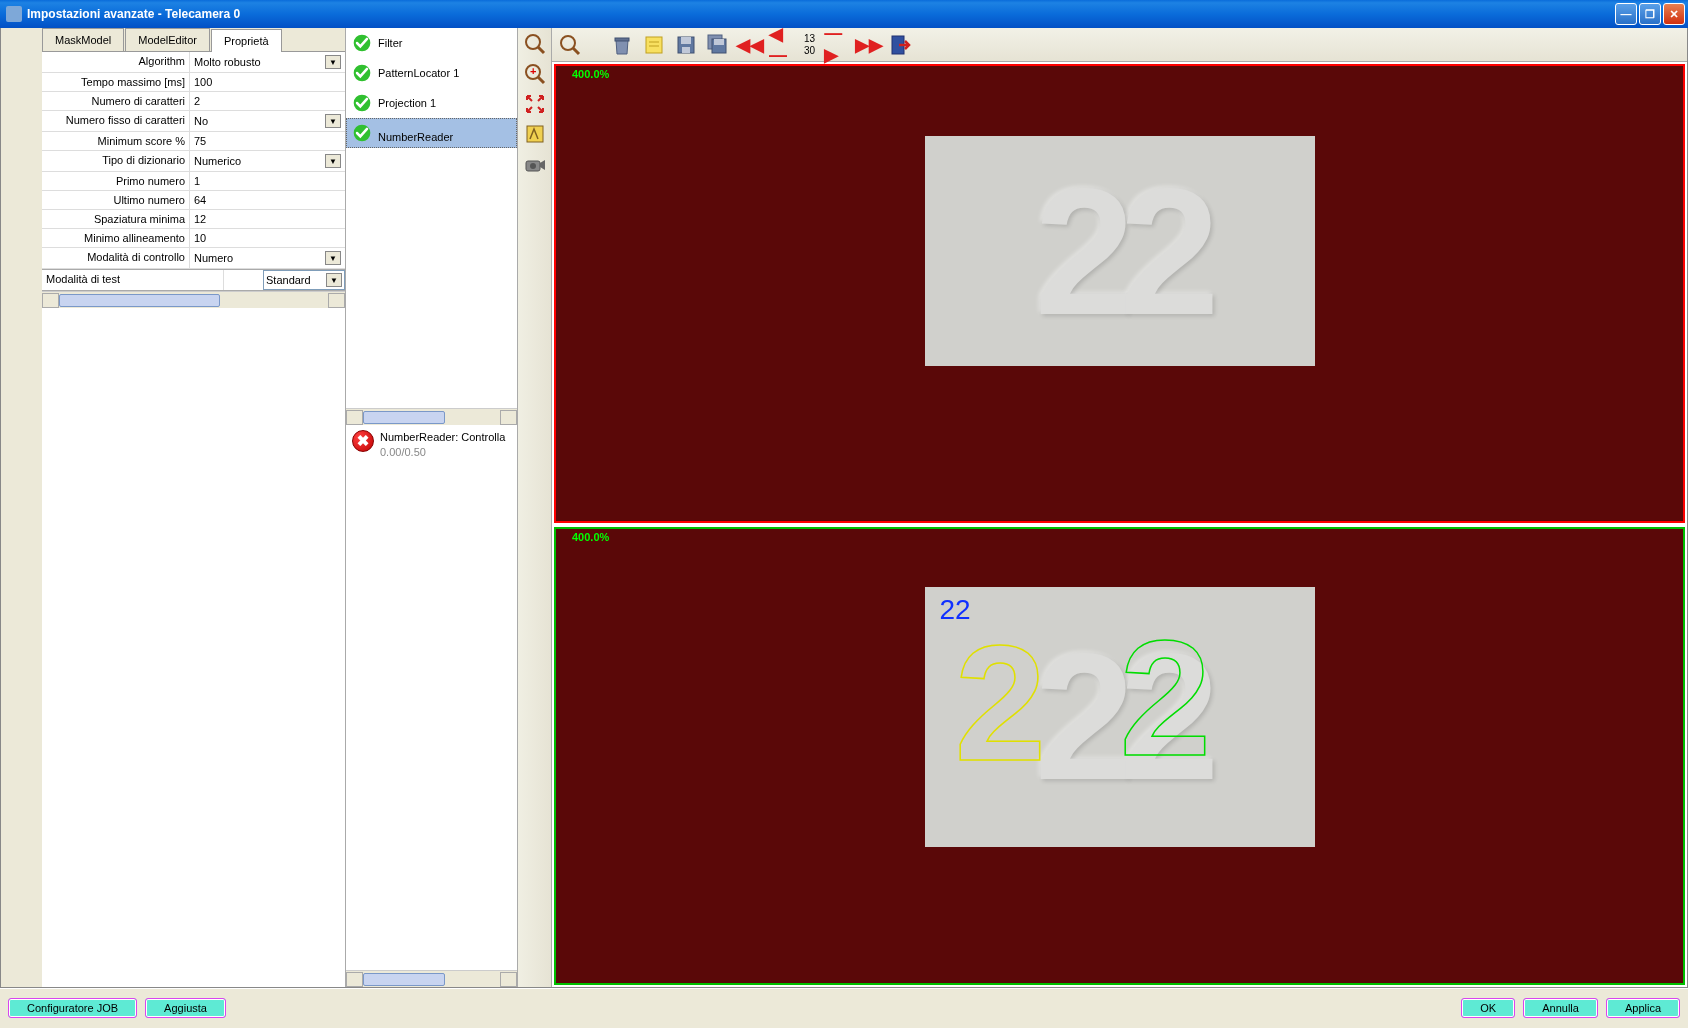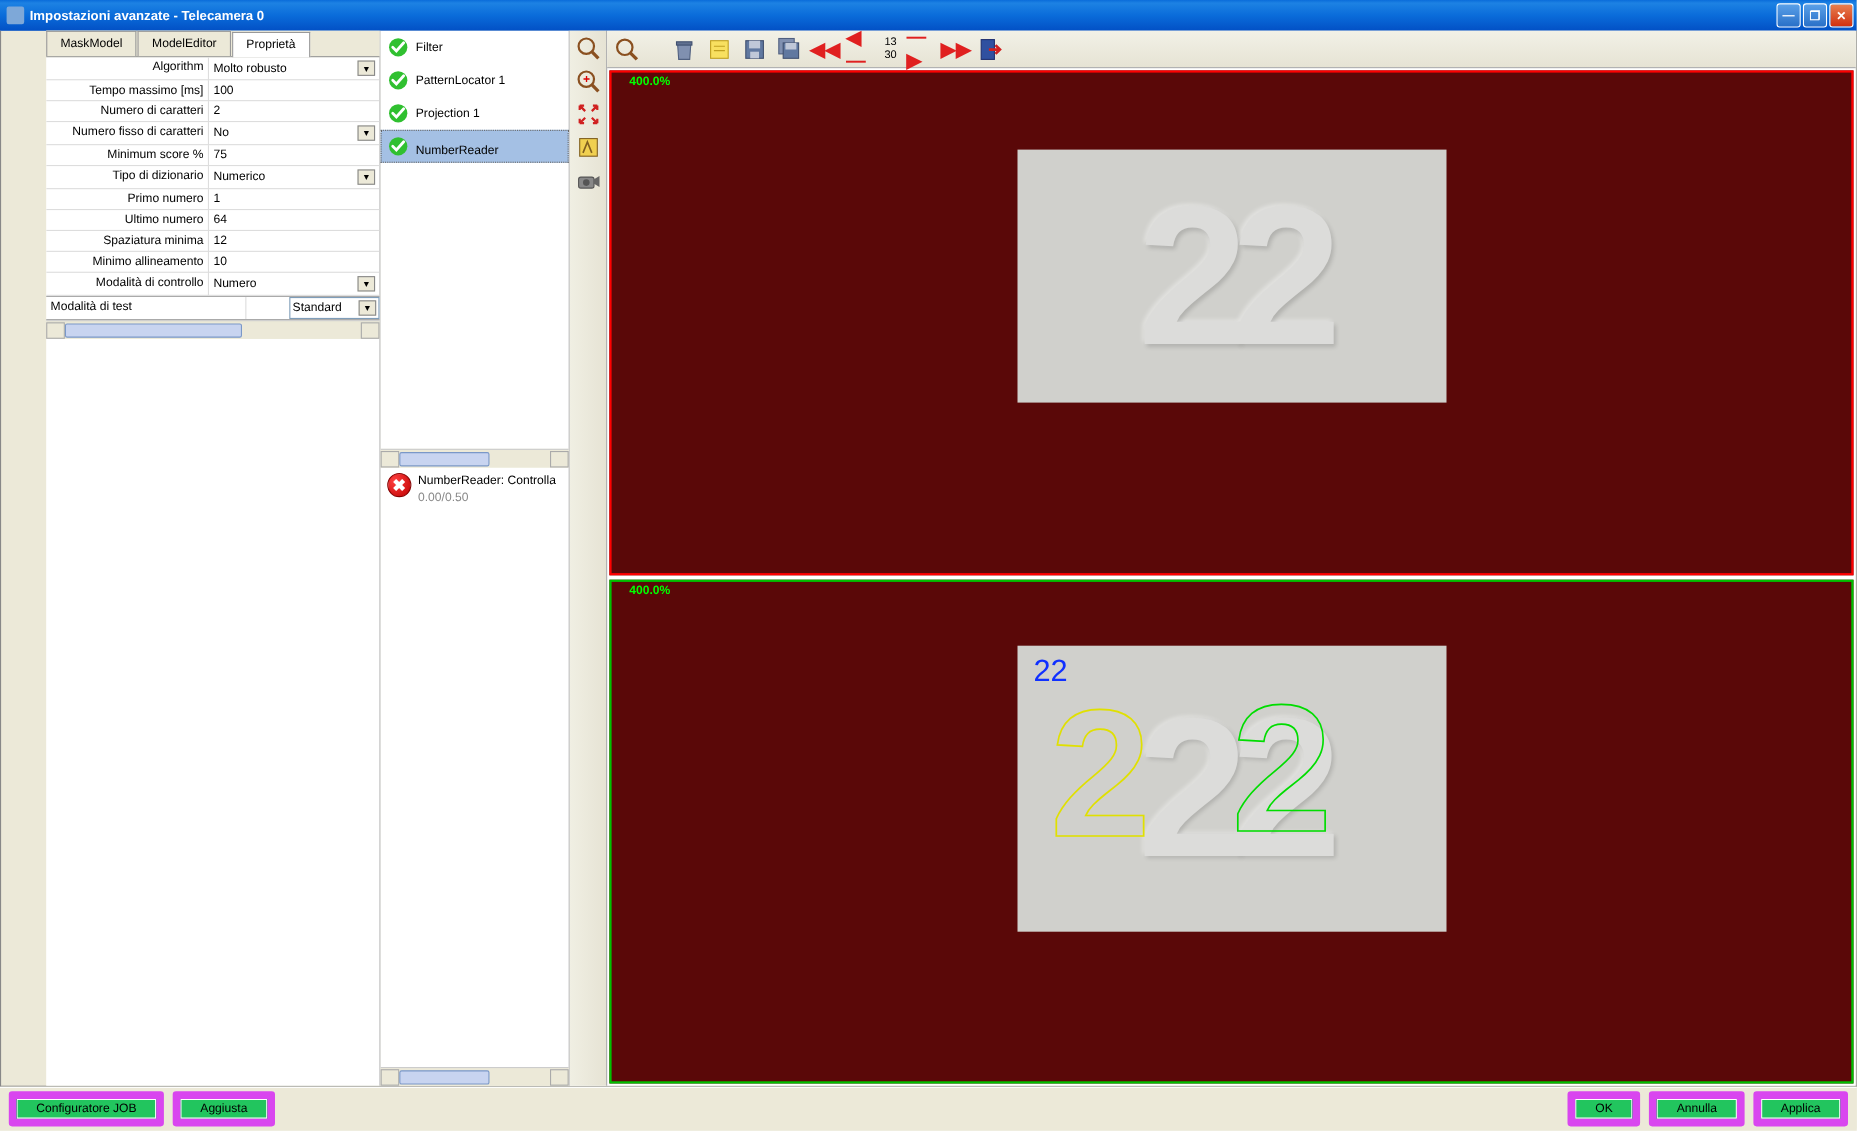--- a/index.html
+++ b/index.html
@@ -80,21 +80,21 @@
 
 .num-glyph { font-size: 180px; font-weight: bold; color: #dcdcda; text-shadow: 2px 2px 4px rgba(0,0,0,0.15), -2px -2px 4px rgba(255,255,255,0.4); letter-spacing: -15px; }
 
 .overlay-text { position: absolute; top: 65px; left: calc(50% - 180px); color: #1030ff; font-size: 28px; font-weight: normal; z-index: 10; }
 
 .outline-2 { position: absolute; font-size: 165px; font-weight: bold; color: transparent; z-index: 8; }
 .outline-yellow { -webkit-text-stroke: 1.5px #e0e000; top: 80px; left: calc(50% - 165px); }
 .outline-green  { -webkit-text-stroke: 1.5px #00dd00; top: 75px; left: calc(50% + 0px); }
 
 .bottom-bar { height: 38px; background: #ece9d8; display: flex; align-items: center; justify-content: space-between; padding: 0 8px; border-top: 1px solid #fff; }
-.btn { padding: 3px 18px; background: #22c55e; border: 7px solid #d946ef; border-radius: 3px; cursor: pointer; font-size: 11px; box-shadow: inset 0 0 0 1px #fff; }
+.btn { padding: 3px 18px; background: #5eead4; border: 1px solid #d946ef; border-radius: 3px; cursor: pointer; font-size: 11px; box-shadow: inset 0 0 0 1px #fff; }
 .btn-group { display: flex; gap: 8px; }
 </style>
 </head>
 <body>
 
 <div class="titlebar">
   <div class="titlebar-text">
     <span class="title-icon"></span>
     <span>Impostazioni avanzate - Telecamera 0</span>
   </div>

